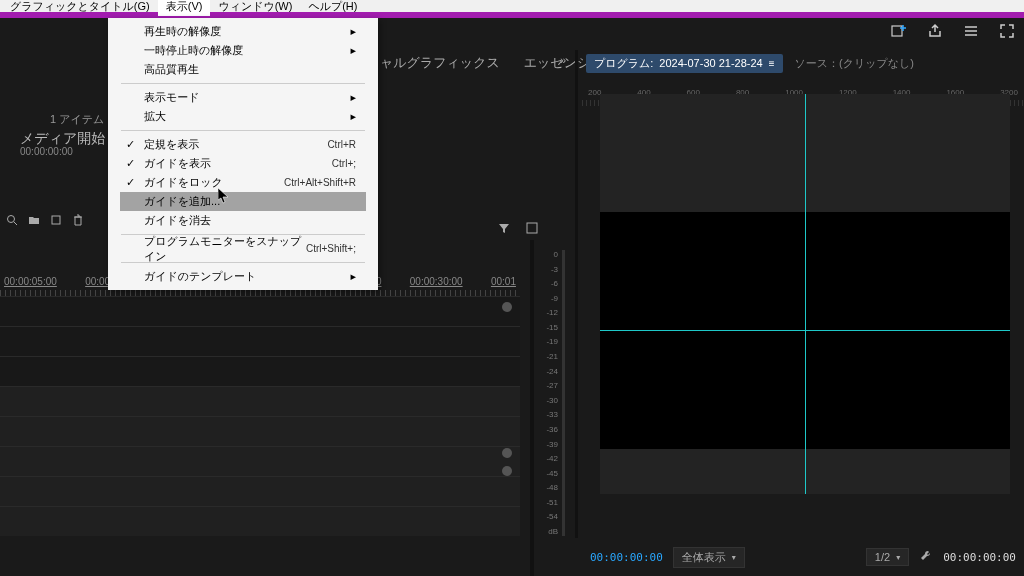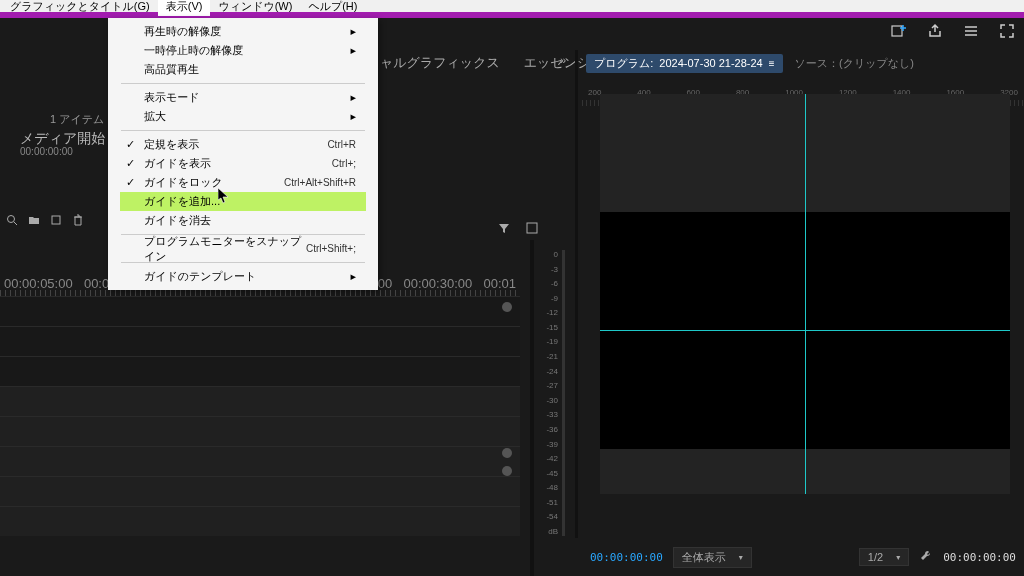--- a/index.html
+++ b/index.html
@@ -6,21 +6,21 @@
 body { background: #1e1e1e; color: #ccc; width: 1024px; height: 576px; overflow: hidden; position: relative; font-size: 11px; }
 
 
 .menubar { position: absolute; top: 0; left: 0; right: 0; height: 18px; background: #f0f0f0; color: #000; display: flex; align-items: center; padding-left: 2px; border-bottom: 6px solid #a21caf; }
 .menubar .mitem { padding: 2px 8px; cursor: default; }
 .menubar .mitem.active { background: #fff; }
 
 
 .dropdown { position: absolute; top: 18px; left: 108px; width: 270px; background: #f5f5f5; color: #000; box-shadow: 2px 2px 6px rgba(0,0,0,0.4); z-index: 100; padding: 4px 12px; }
 .dropdown .row { display: flex; align-items: center; height: 19px; padding: 0 10px 0 24px; position: relative; cursor: default; }
-.dropdown .row.hl { background: #bef264; }
+.dropdown .row.hl { background: #a3a3a3; }
 .dropdown .row .check { position: absolute; left: 6px; }
 .dropdown .row .lbl { flex: 1; }
 .dropdown .row .shc { color: #333; font-size: 10px; }
 .dropdown .row .arrow { position: absolute; right: 10px; }
 .dropdown .sep { height: 1px; background: #ccc; margin: 4px 1px; }
 
 
 .bg { position: absolute; top: 18px; left: 0; right: 0; bottom: 0; background: #1a1a1a; }
 
 
@@ -35,21 +35,21 @@
 
 
 .midtabs { position: absolute; top: 54px; left: 380px; display: flex; gap: 24px; color: #aaa; }
 .midtabs span { font-size: 13px; }
 .midarrow { position: absolute; top: 54px; left: 560px; color: #aaa; }
 
 
 .filtericons { position: absolute; top: 222px; left: 498px; display: flex; gap: 16px; color: #aaa; }
 
 
-.tl-ruler { position: absolute; top: 276px; left: 0; width: 520px; height: 20px; color: #888; font-size: 13px; }
+.tl-ruler { position: absolute; top: 276px; left: 0; width: 520px; height: 20px; color: #888; font-size: 10px; text-decoration: underline; }
 .tl-ruler .ticks { position: absolute; top: 14px; left: 0; right: 0; height: 6px; background: repeating-linear-gradient(to right, #444 0 1px, transparent 1px 5px); }
 .tl-ruler .labels { display: flex; justify-content: space-between; padding: 0 4px; }
 .tl-tracks { position: absolute; top: 296px; left: 0; width: 520px; bottom: 0; }
 .tl-tracks .track { height: 30px; border-top: 1px solid #2a2a2a; background: #202020; }
 .tl-tracks .track.dark { background: #181818; }
 .tl-handle { position: absolute; right: 8px; width: 10px; height: 10px; border-radius: 50%; background: #555; }
 
 
 .vdivider { position: absolute; top: 240px; left: 530px; bottom: 0; width: 4px; background: #111; }
 .vdivider2 { position: absolute; top: 50px; left: 575px; bottom: 38px; width: 3px; background: #111; }
@@ -69,21 +69,21 @@
 .prog-ruler .labels { display: flex; justify-content: space-between; font-size: 8px; color: #666; padding: 0 6px; }
 .prog-ruler .ticks { position: absolute; bottom: 0; left: 0; right: 0; height: 6px; background: repeating-linear-gradient(to right, #333 0 1px, transparent 1px 4px); }
 .prog-canvas { position: absolute; top: 42px; left: 18px; right: 14px; height: 400px; background: #232323; }
 .prog-canvas .black { position: absolute; top: 118px; left: 0; right: 0; height: 237px; background: #000; }
 .prog-canvas .gv { position: absolute; top: 0; bottom: 0; left: 50%; width: 1px; background: #1ec8c8; }
 .prog-canvas .gh { position: absolute; left: 0; right: 0; top: 236px; height: 1px; background: #1ec8c8; }
 
 
 .bottombar { position: absolute; left: 582px; right: 0; bottom: 0; height: 38px; background: #1a1a1a; display: flex; align-items: center; gap: 10px; padding: 0 8px; color: #aaa; font-size: 11px; }
 .bottombar .tc-blue { color: #2aa8ff; font-family: monospace; }
-.bottombar .dd { background: #262626; border: 1px solid #333; padding: 2px 8px; display: inline-flex; align-items: center; gap: 13px; }
+.bottombar .dd { background: #262626; border: 1px solid #333; padding: 2px 8px; display: inline-flex; align-items: center; gap: 6px; }
 .bottombar .dd .caret { font-size: 8px; }
 .bottombar .spacer { flex: 1; }
 .bottombar .tc-white { color: #ddd; font-family: monospace; }
 
 .cursor { position: absolute; top: 188px; left: 218px; z-index: 200; font-size: 14px; color: #000; pointer-events:none;}
 </style>
 </head>
 <body>
 
 <div class="bg"></div>

